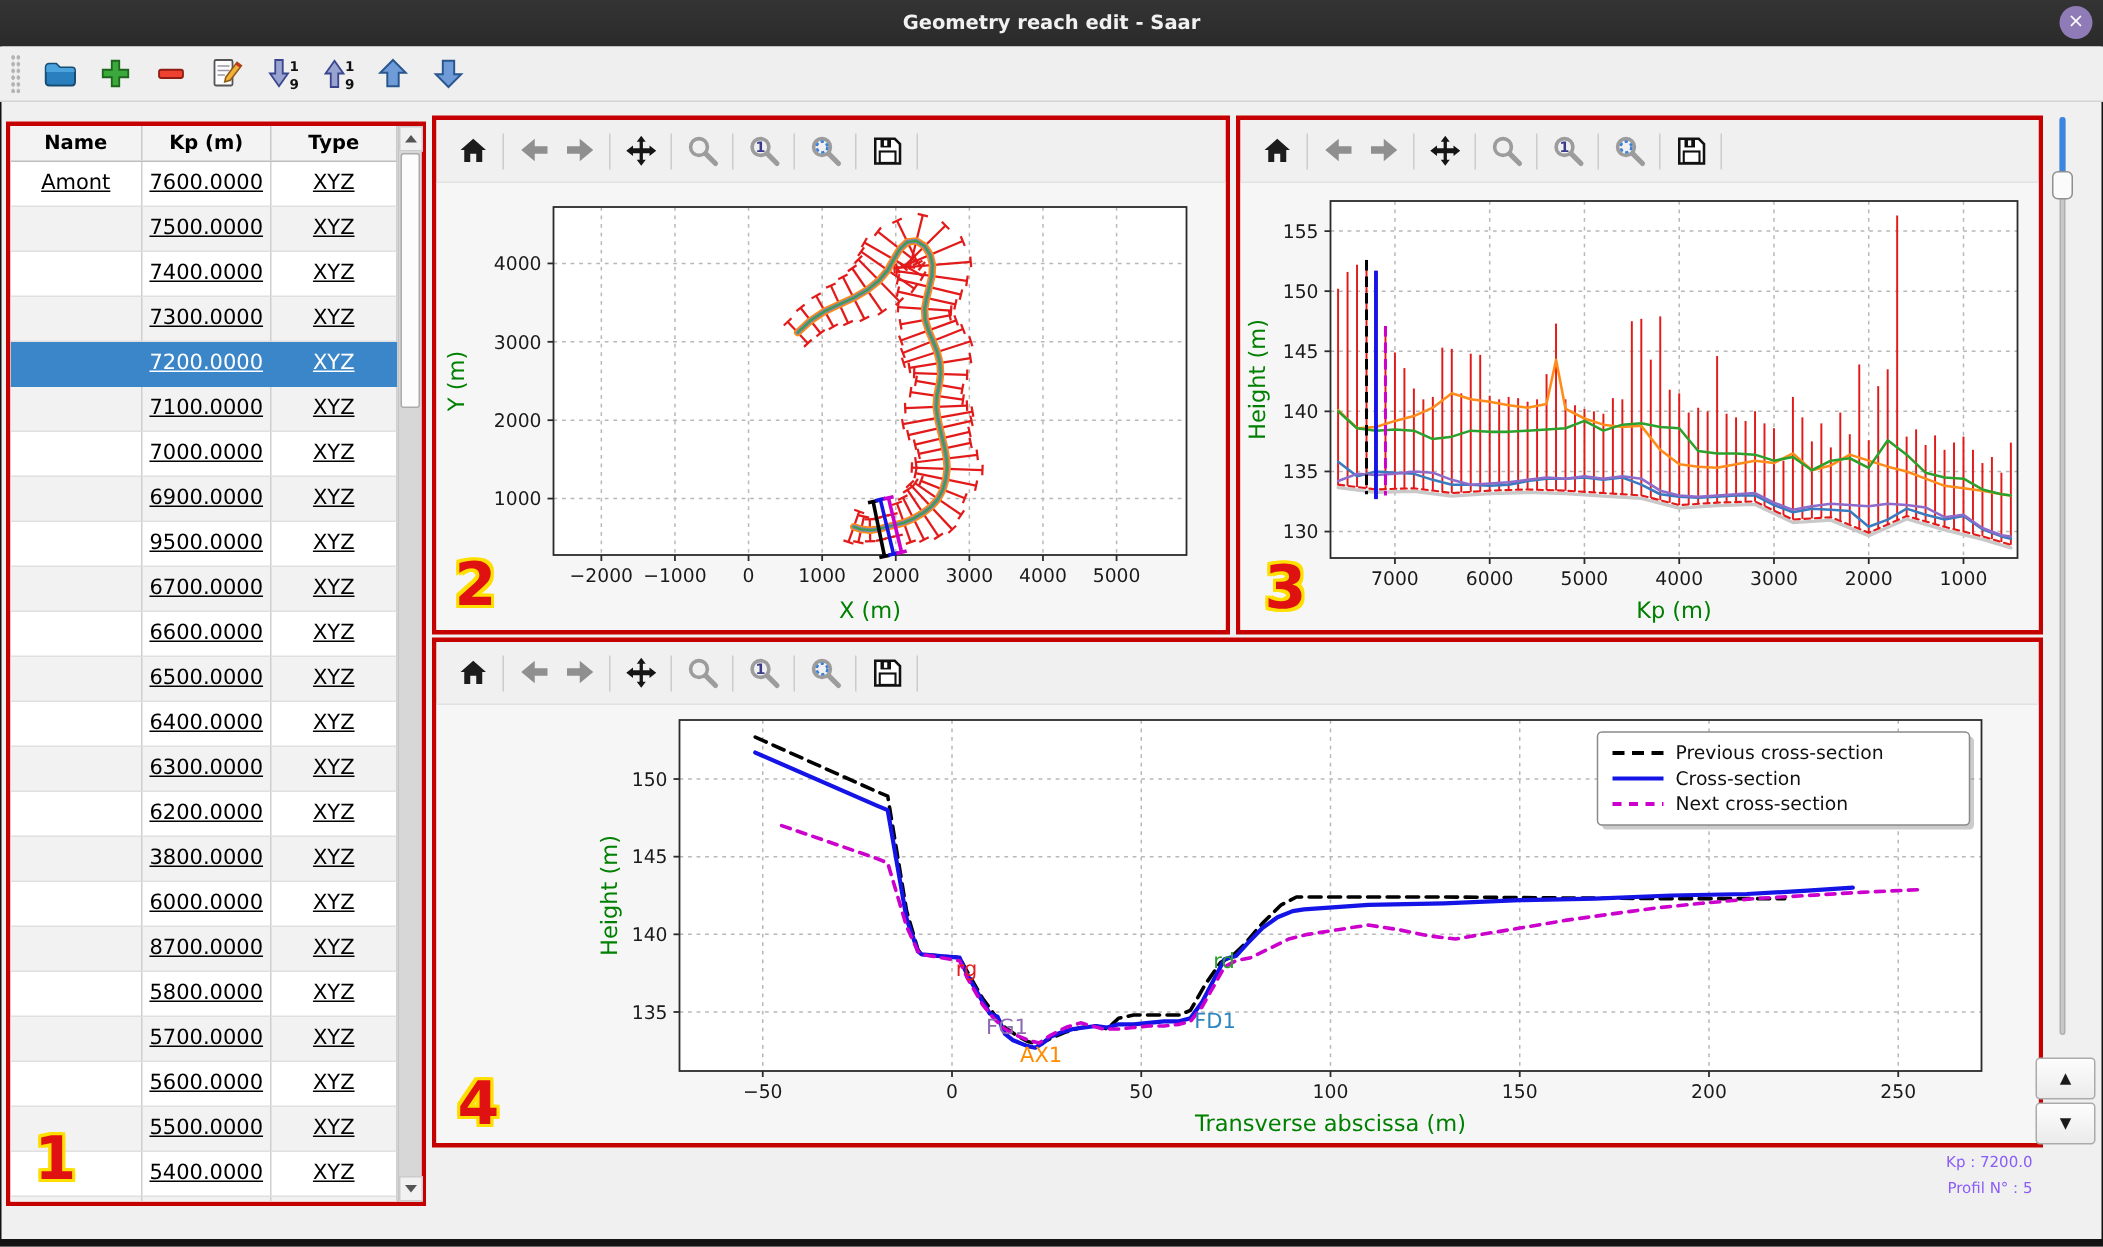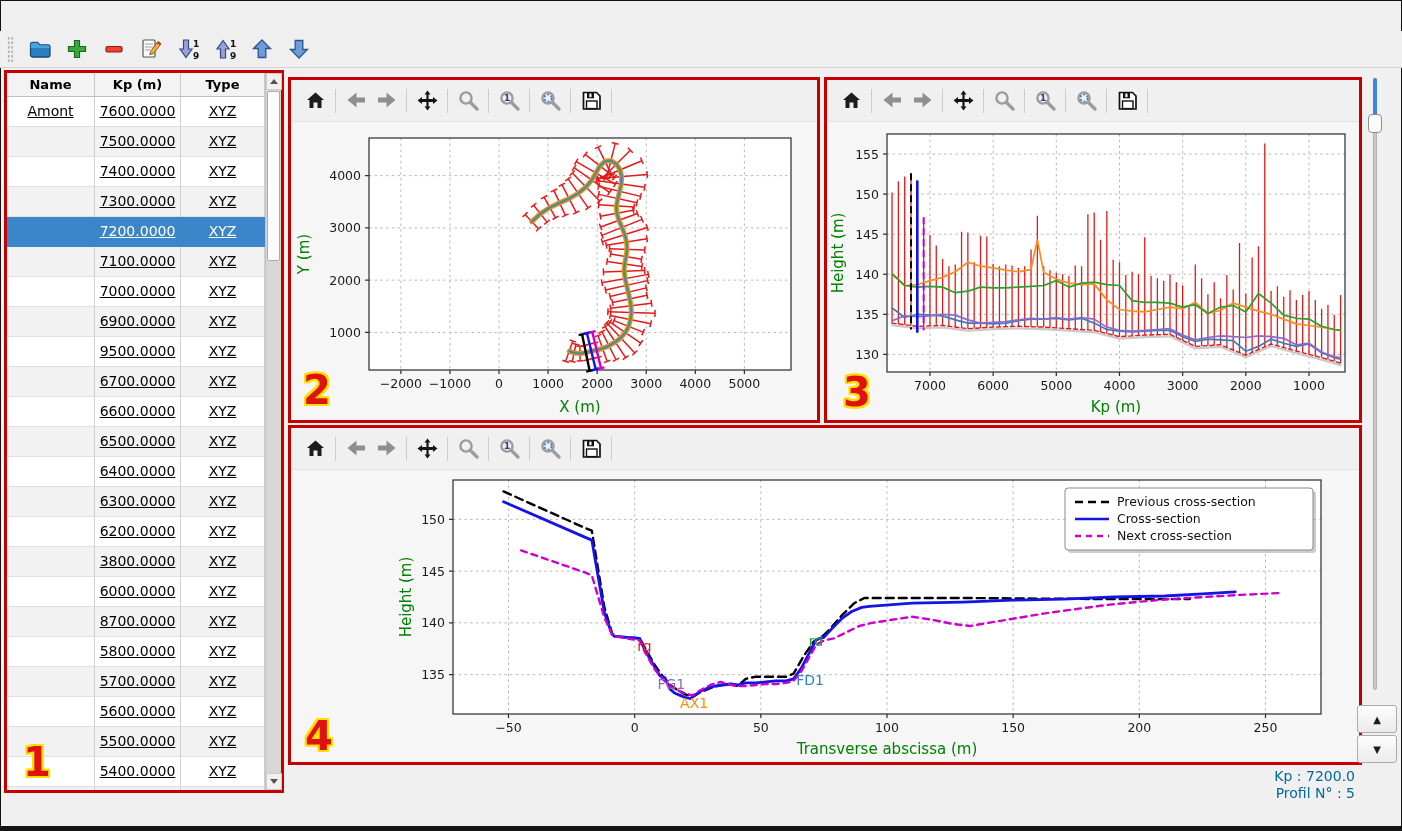--- a/index.html
+++ b/index.html
@@ -19,21 +19,21 @@
             line-height:21px;cursor:pointer;}
   .toolbar{position:absolute;top:31px;left:0;right:0;height:37px;background:#efefef;
            border-bottom:1px solid #d4d4d4;display:flex;align-items:center;
            padding-left:7px;gap:9px;}
   .grip{width:7px;height:26px;margin-right:3px;
         background-image:radial-gradient(#b2b2b2 1px,transparent 1.3px);
         background-size:3.5px 4.5px;}
   .tbtn{width:28px;height:28px;display:flex;align-items:center;justify-content:center;}
   .content{position:absolute;top:68px;left:0;right:0;bottom:0;}
   .panel{position:absolute;border:3px solid var(--frame);background:#f6f6f6;}
-  .table-panel{left:4px;top:2px;width:280px;height:723px;background:#ffffff;}
+  .table-panel{left:4px;top:13px;width:280px;height:723px;background:#ffffff;}
   .plan-panel{left:288px;top:9px;width:532px;height:346px;display:flex;flex-direction:column;}
   .profile-panel{left:824px;top:9px;width:538px;height:346px;display:flex;flex-direction:column;}
   .cs-panel{left:288px;top:357px;width:1074px;height:340px;display:flex;flex-direction:column;}
   .mpl-toolbar{height:42px;min-height:42px;background:#f0f0f0;display:flex;align-items:center;
                padding-left:9px;border-bottom:1px solid #e2e2e2;}
   .mbtn{width:30px;height:30px;display:flex;align-items:center;justify-content:center;}
   .msep{width:1px;height:24px;background:#cccccc;margin:0 5px;}
   .fig{flex:1;position:relative;background:#f6f6f6;}
   .fig svg{position:absolute;left:0;top:0;}
   svg text{font-family:"DejaVu Sans","Liberation Sans",sans-serif;}
@@ -70,28 +70,32 @@
           border:1px solid #b0b0b0;border-radius:2px;}
   .vfill{position:absolute;left:6px;top:0;width:4px;height:40px;background:var(--sliderfill);
          border-radius:2px;}
   .vhandle{position:absolute;left:1px;top:36px;width:14px;height:19px;background:#fbfbfb;
            border:1px solid #8f8f8f;border-radius:4px;}
   .spin{position:absolute;left:1357px;width:40px;height:28px;
         background:linear-gradient(#fdfdfd,#ebebeb);border:1px solid #ababab;border-radius:3px;
         font-size:10px;color:#1a1a1a;display:flex;align-items:center;justify-content:center;
         cursor:pointer;font-family:inherit;}
   .spin.up{top:637px;} .spin.down{top:667px;}
-  .status{position:absolute;right:47px;top:700px;text-align:right;font-size:14px;
-          line-height:16.5px;color:#0369a1;}
+  .status{position:absolute;right:47px;top:700px;text-align:right;font-size:10px;
+          line-height:16.5px;color:#8b5cf6;}
   .bottomstrip{position:absolute;left:0;right:0;bottom:0;height:5px;background:#141414;}
 </style>
 </head>
 <body>
 
 <div class="window">
+  <div class="titlebar">
+    <span class="title">Geometry reach edit - Saar</span>
+    <span class="closebtn">×</span>
+  </div>
 
   <div class="toolbar">
     <span class="grip"></span>
     <span id="main-toolbar-icons" style="display:flex;gap:9px;align-items:center;">
         <span class="tbtn">
           <svg width="26" height="26" viewBox="0 0 26 26">
             <path d="M3.5 9 Q3.5 6.5 6 6.5 H10.5 L13 9 H21 Q23 9 23 11 V18.5 Q23 21 21 21 H6 Q3.5 21 3.5 18.5 Z" fill="#2a7fbf" stroke="#174c73" stroke-width="1.3"></path>
             <path d="M3.8 12 H22.7 V11 Q22.7 9.3 21 9.3 H12.8 L10.3 6.8 H6 Q3.8 6.8 3.8 9 Z" fill="#4aa3dd"></path>
           </svg>
         </span>

